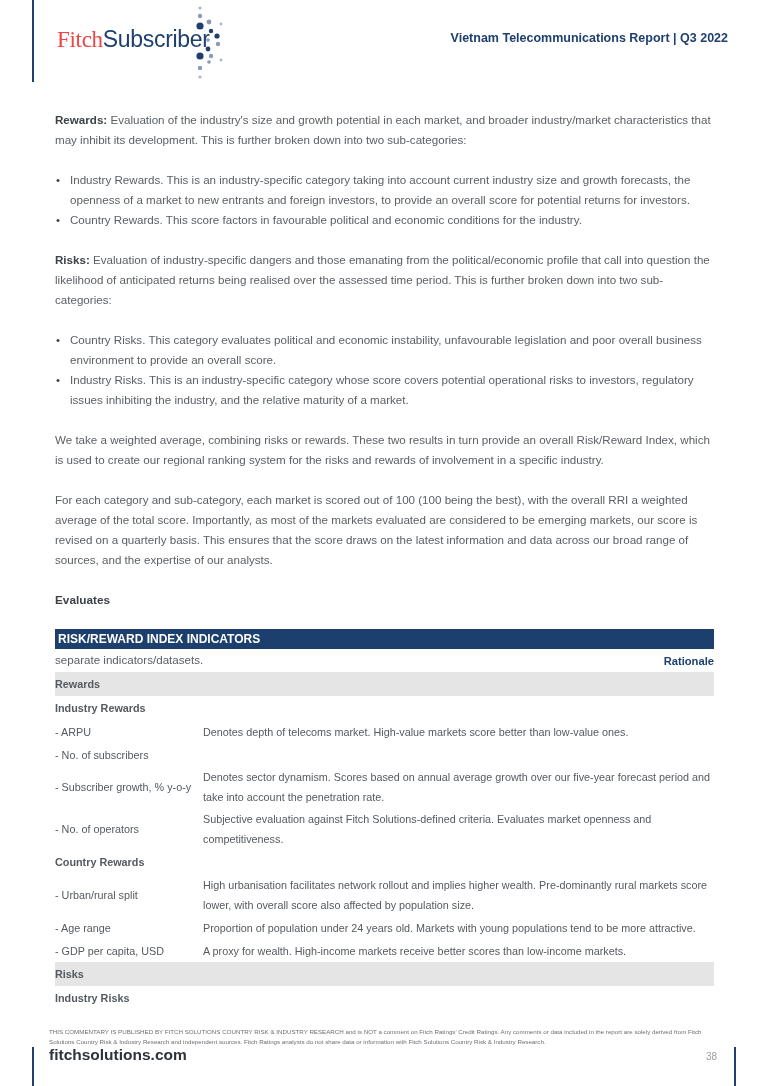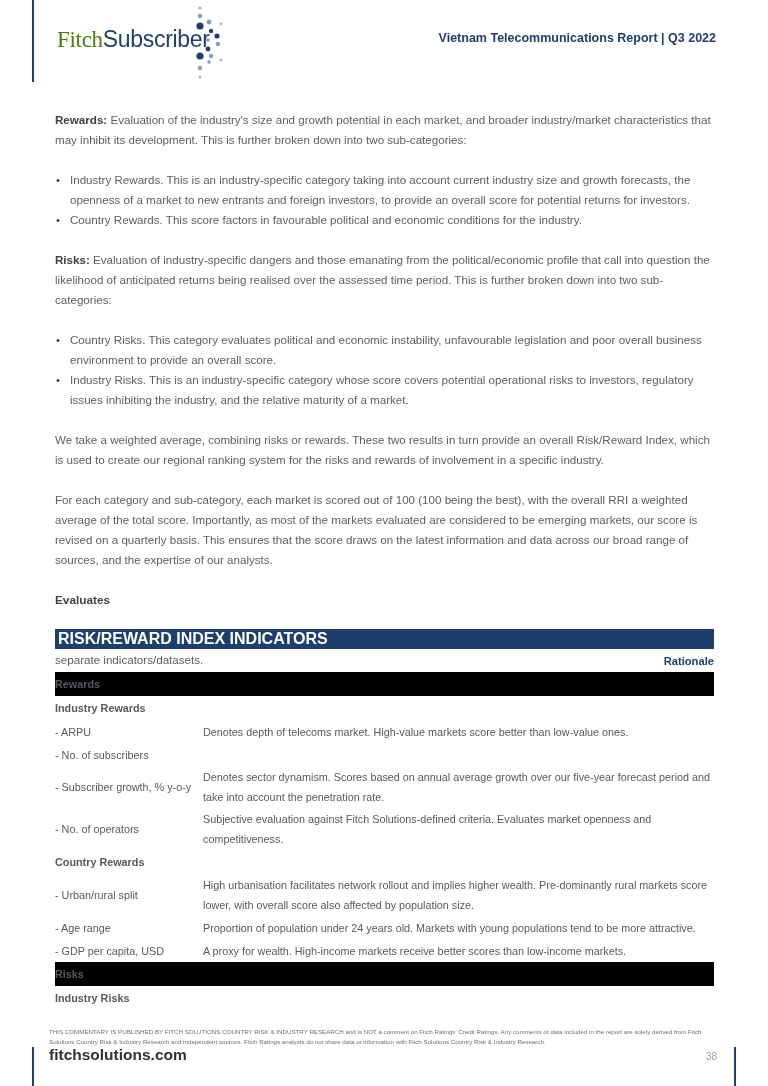--- a/index.html
+++ b/index.html
@@ -5,42 +5,42 @@
     * { box-sizing: border-box; margin: 0; padding: 0; }
     html, body { width: 768px; height: 1086px; background: #ffffff; overflow: hidden; }
     body { position: relative; font-family: "Liberation Sans", sans-serif; color: #555a5f; }
 
     .left-rule-top { position: absolute; left: 32px; top: 0; width: 2px; height: 82px; background: #1f3f6e; }
     .left-rule-bottom { position: absolute; left: 32px; top: 1047px; width: 2px; height: 39px; background: #1f3f6e; }
     .right-rule-bottom { position: absolute; left: 734px; top: 1047px; width: 2px; height: 39px; background: #1f3f6e; }
 
     .logo { position: absolute; left: 57px; top: 4px; height: 76px; width: 190px; }
     .logo-text { position: absolute; left: 0; top: 22px; font-size: 23px; letter-spacing: -0.3px; white-space: nowrap; }
-    .logo-fitch { color: #4d7c0f; font-family: "Liberation Serif", serif; }
+    .logo-fitch { color: #ef4444; font-family: "Liberation Serif", serif; }
     .logo-solutions { color: #1f3f6e; font-family: "Liberation Sans", sans-serif; }
     .logo-burst { position: absolute; left: 138px; top: 0; width: 56px; height: 76px; }
 
-    .report-title { position: absolute; right: 52px; top: 31px; font-size: 12.5px; font-weight: bold; color: #1f3f6e; white-space: nowrap; }
+    .report-title { position: absolute; right: 40px; top: 31px; font-size: 12.5px; font-weight: bold; color: #1f3f6e; white-space: nowrap; }
 
     .content { position: absolute; left: 55px; top: 110px; width: 660px; font-size: 11.6px; line-height: 20px; color: #5a5f64; }
     .content p { margin-bottom: 20px; }
     .content strong { color: #3d4247; font-weight: bold; }
     .content ul { list-style: none; margin-bottom: 20px; }
     .content li { position: relative; padding-left: 15px; }
     .content li::before { content: "•"; position: absolute; left: 1px; top: 0; color: #3d4247; }
     .section-heading { font-weight: bold; color: #3d4247; font-size: 11.8px; margin-bottom: 20px; }
 
     .table { position: absolute; left: 55px; top: 629px; width: 659px; font-size: 10.8px; color: #555a5f; }
-    .table-title { background: #1c3f6e; color: #ffffff; font-weight: bold; height: 20px; line-height: 20px; padding-left: 3px; font-size: 16px; }
+    .table-title { background: #1c3f6e; color: #ffffff; font-weight: bold; height: 20px; line-height: 20px; padding-left: 3px; font-size: 12px; }
     .row { display: flex; align-items: center; }
     .row .c1 { width: 148px; flex-shrink: 0; }
     .row .c2 { flex: 1; }
     .row-header { height: 23px; }
     .row-header .c2 { color: #1c3f6e; font-weight: bold; font-size: 11.2px; text-align: right; }
-    .row-section { background: #000000; height: 24px; font-weight: bold; color: #555a5f; }
+    .row-section { background: #e5e5e5; height: 24px; font-weight: bold; color: #555a5f; }
     .row-section .c1 { padding-left: 0; }
     .row-sub { height: 24px; font-weight: bold; color: #555a5f; }
     .row-item { min-height: 23px; line-height: 20px; }
     .row-item.two { height: 42px; }
 
     .disclaimer { position: absolute; left: 49px; top: 1027px; width: 670px; font-size: 6.2px; line-height: 10px; color: #6b6f74; }
     .footer-site { position: absolute; left: 49px; top: 1046px; font-size: 15.5px; font-weight: bold; color: #2f3338; text-align: center; }
     .page-num { position: absolute; left: 706px; top: 1051px; font-size: 10px; color: #9a9ea2; }
   </style>
 </head>

